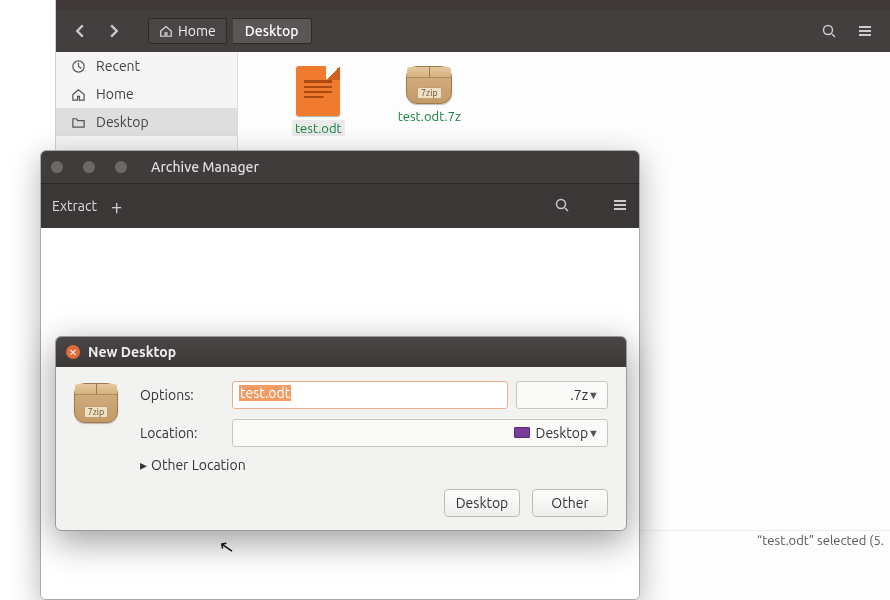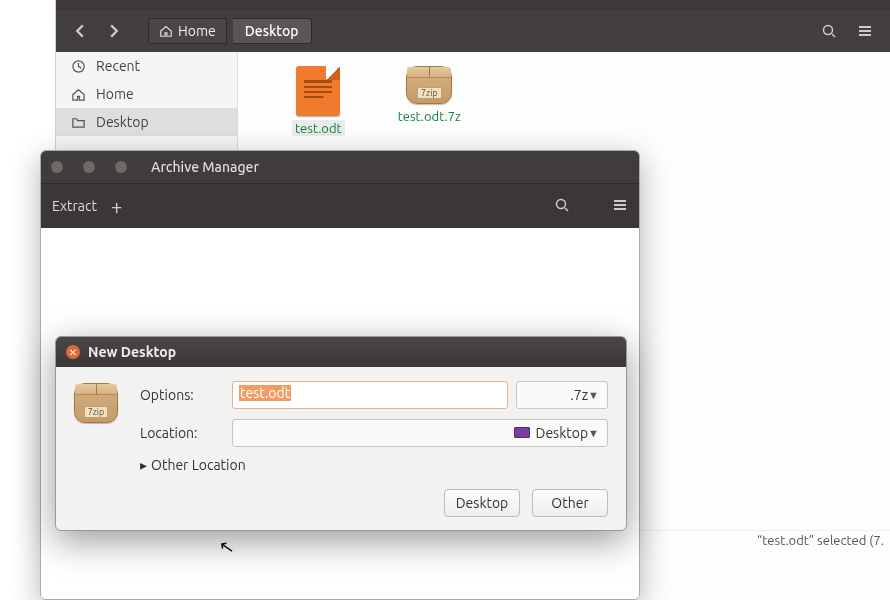--- a/index.html
+++ b/index.html
@@ -244,21 +244,21 @@
       <div class="file-tile">
         <div class="box-icon">
           <span class="box-label">7zip</span>
         </div>
         <span class="cap">test.odt.7z</span>
       </div>
     </div>
   </div>
 
   <div class="fm-status">
-    <span>“test.odt” selected  (7.</span>
+    <span>“test.odt” selected  (5.</span>
   </div>
 </div>
 
 <div class="am">
   <div class="am-title">
     <span class="win-dot close"></span>
     <span class="win-dot"></span>
     <span class="win-dot"></span>
     <span class="am-title-text">Archive Manager</span>
   </div>

